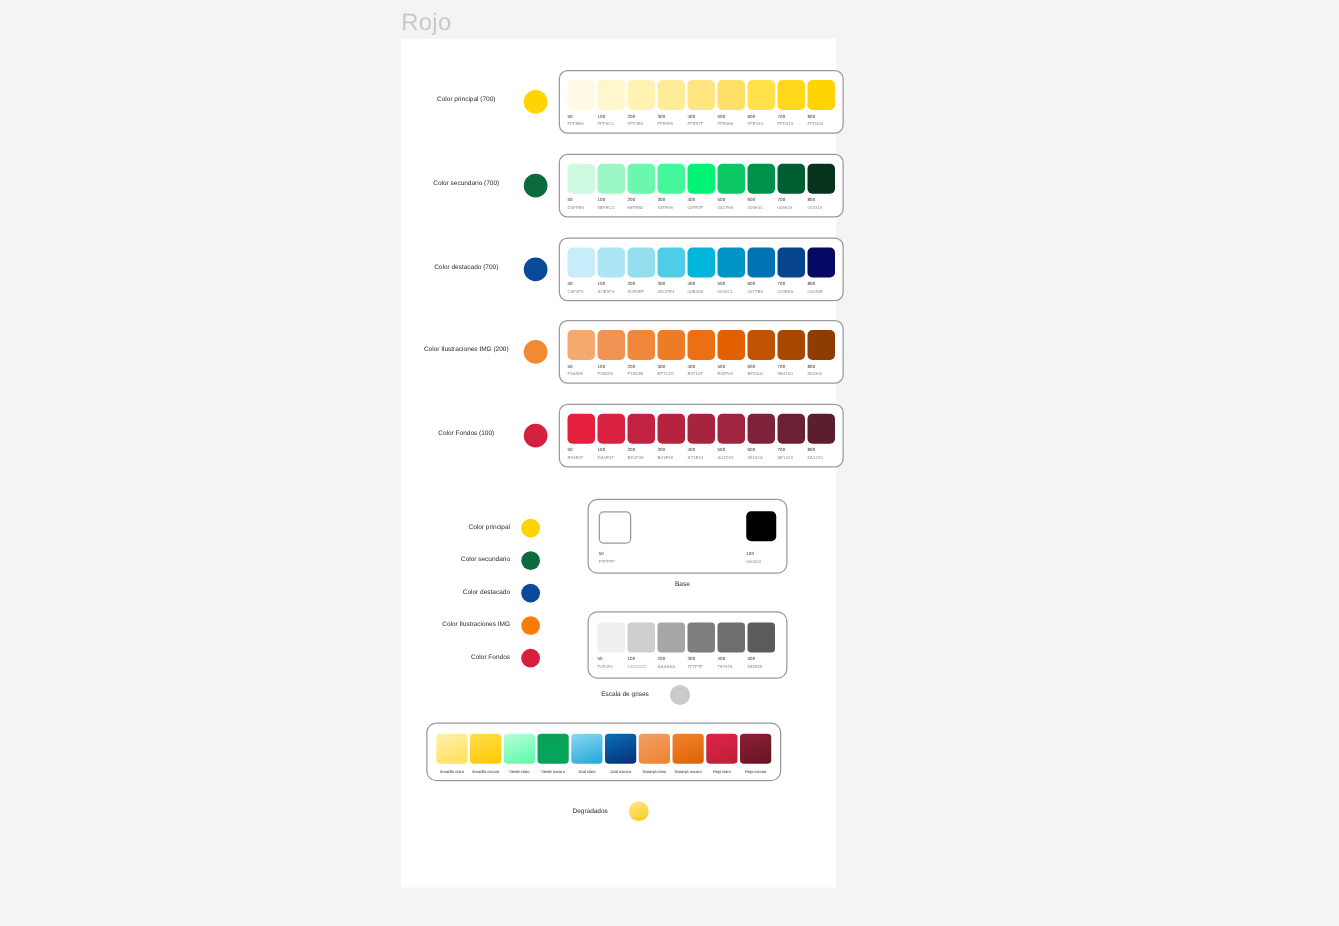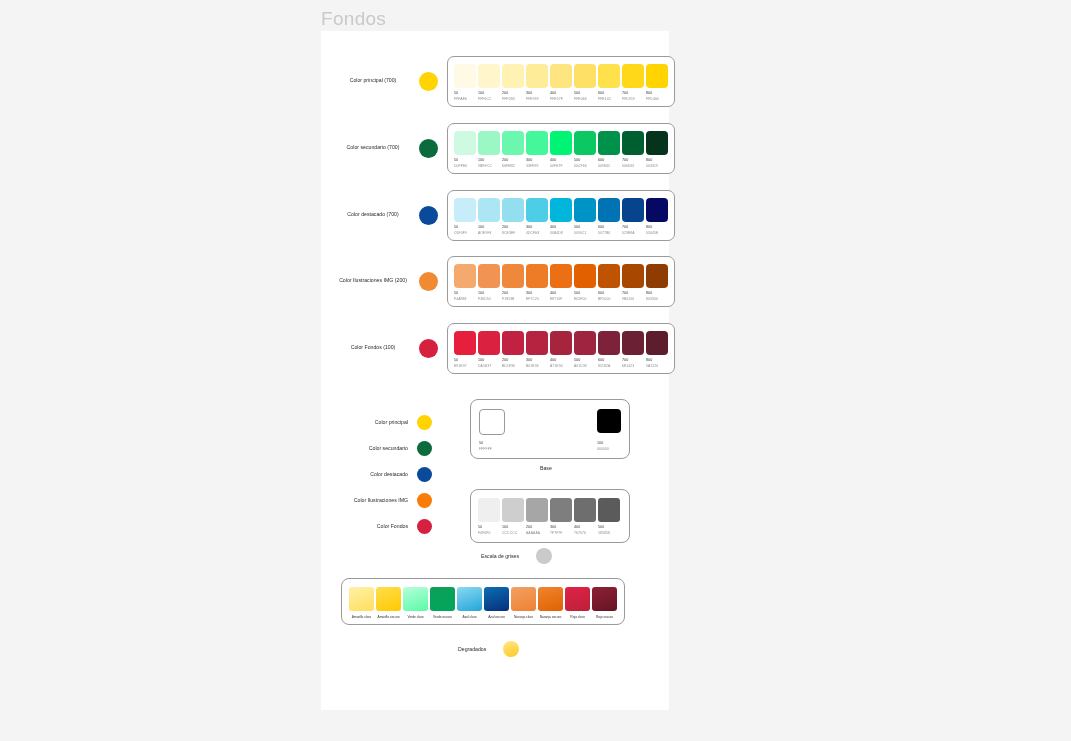--- a/index.html
+++ b/index.html
@@ -150,21 +150,21 @@
     gap: 17px;
   }
   #grad-caption .t { font-size: 5.2px; color: #2b2b2b; }
   .grad-dot { width: 16px; height: 16px; border-radius: 50%; }
 </style>
 </head>
 <body>
 
 <div id="page">
 
-  <div id="page-title">Fondos</div>
+  <div id="page-title">Rojo</div>
 
   <div id="canvas"></div>
 
   <div id="ramps-container">
       <div class="ramp-row" style="left: 330px; top: 56px;">
         <div class="ramp-label">Color  principal (700)</div>
         <div class="ramp-dot" style="background: rgb(255, 212, 0);"></div>
         <div class="ramp-card">
           <div class="sw">
             <div class="sw-chip" style="background: rgb(255, 250, 230);"></div>

